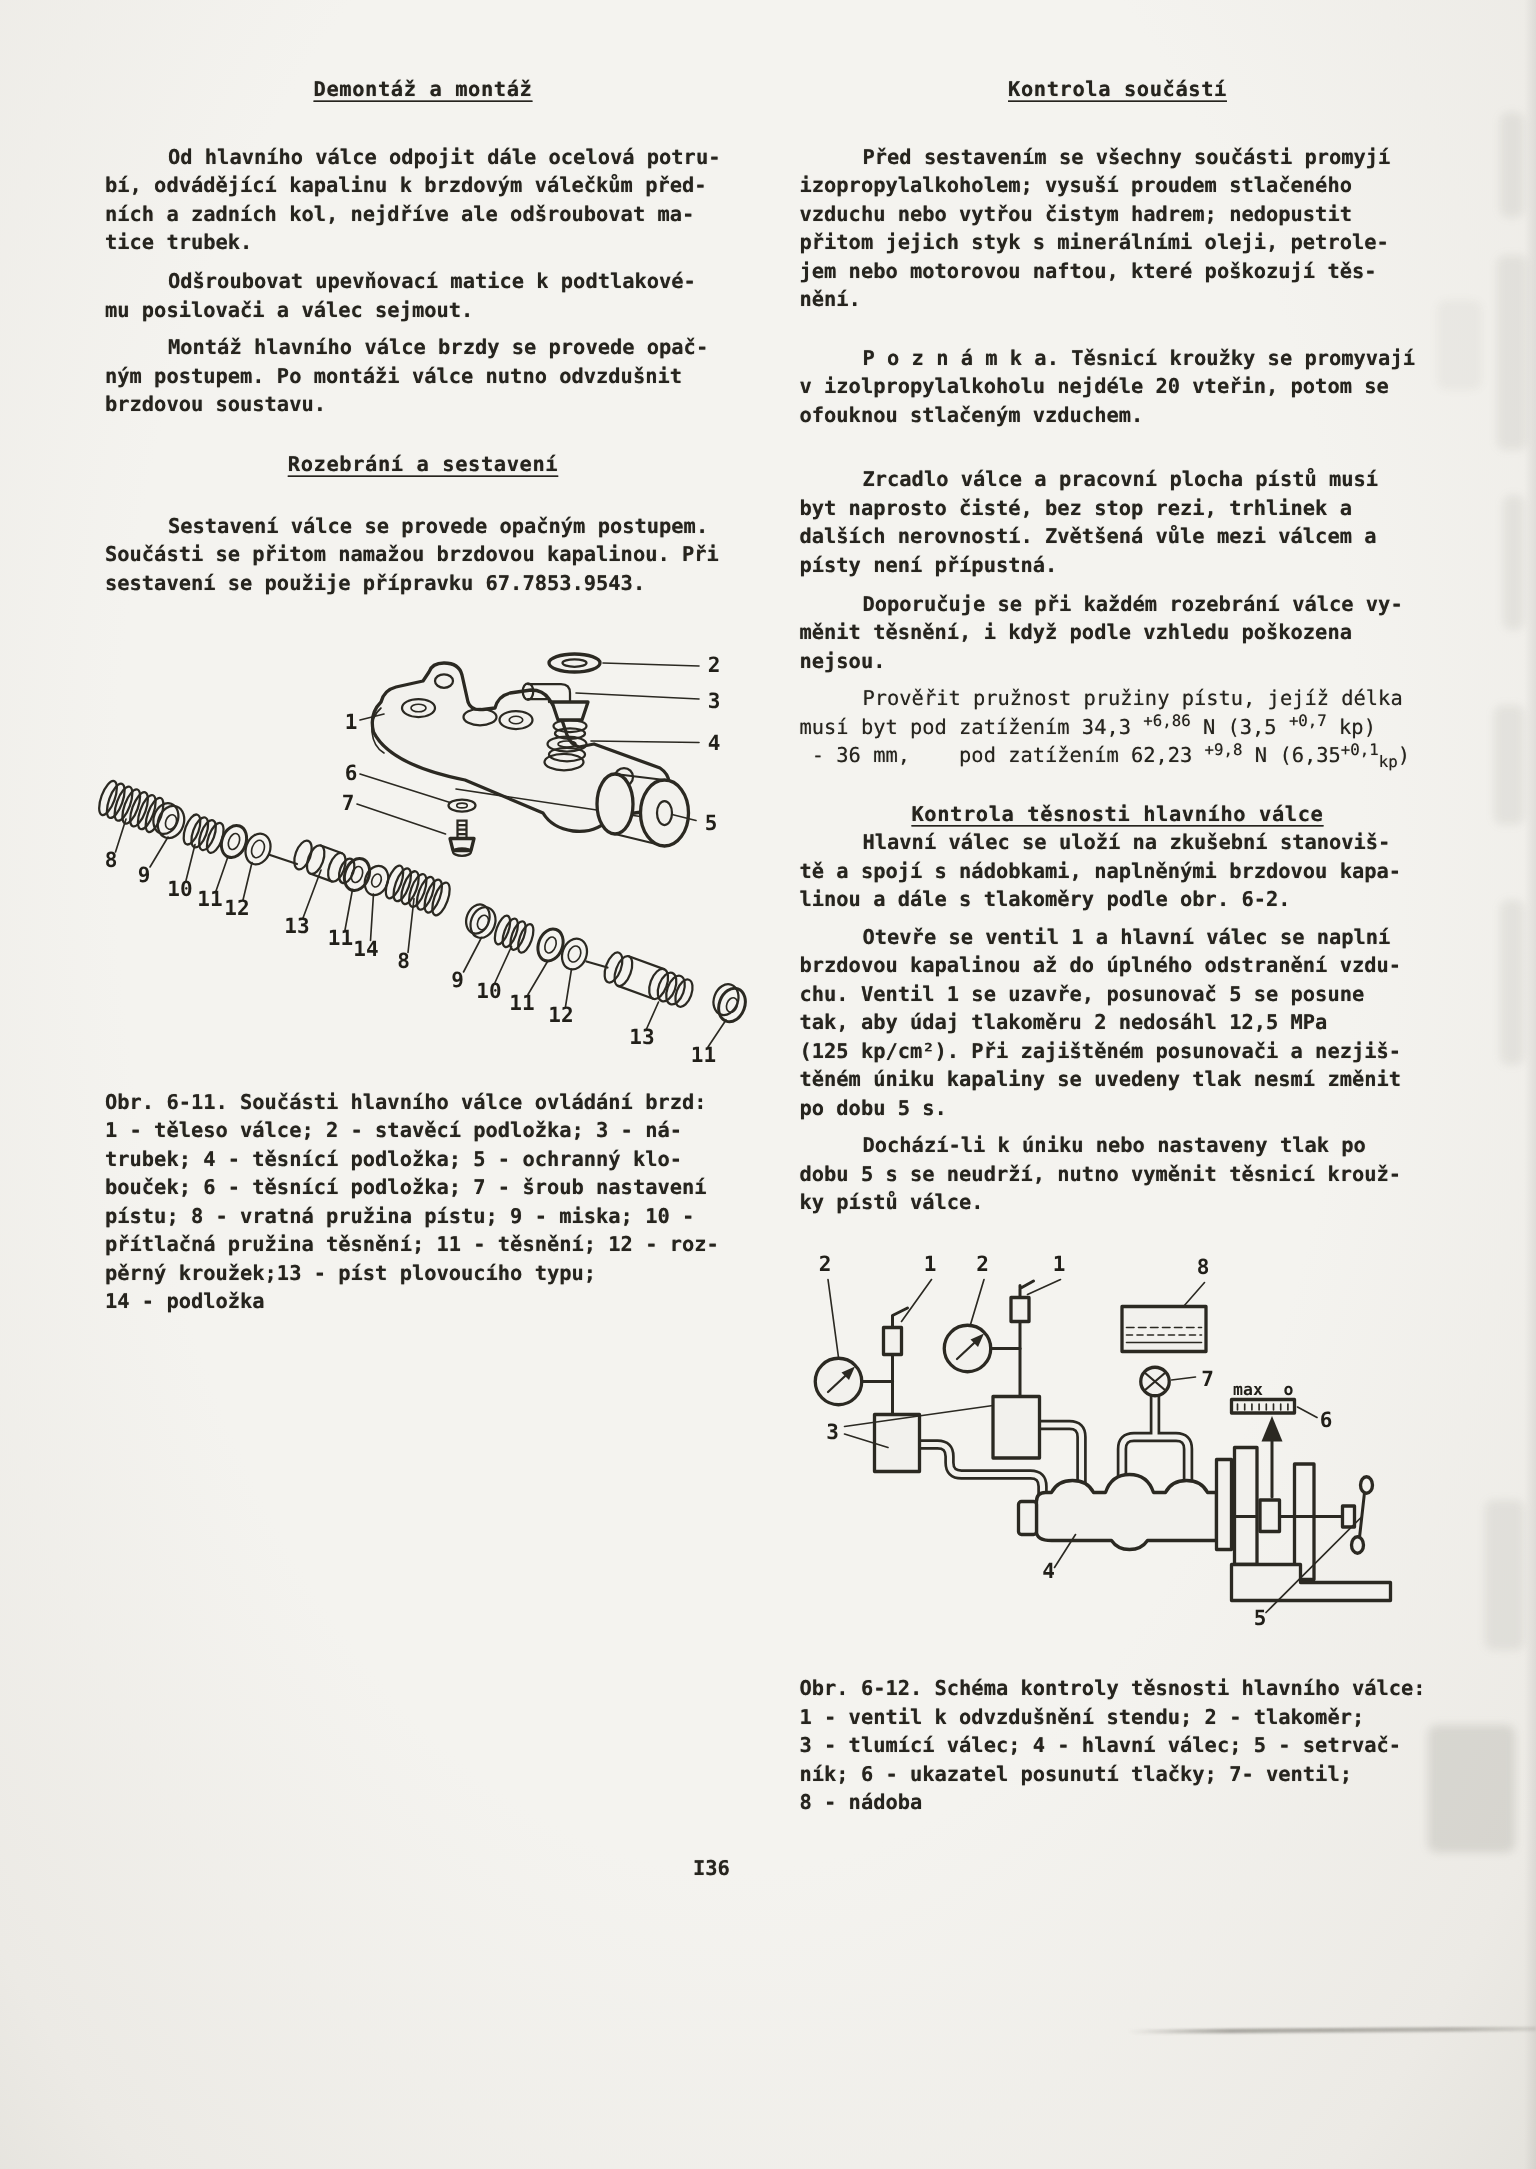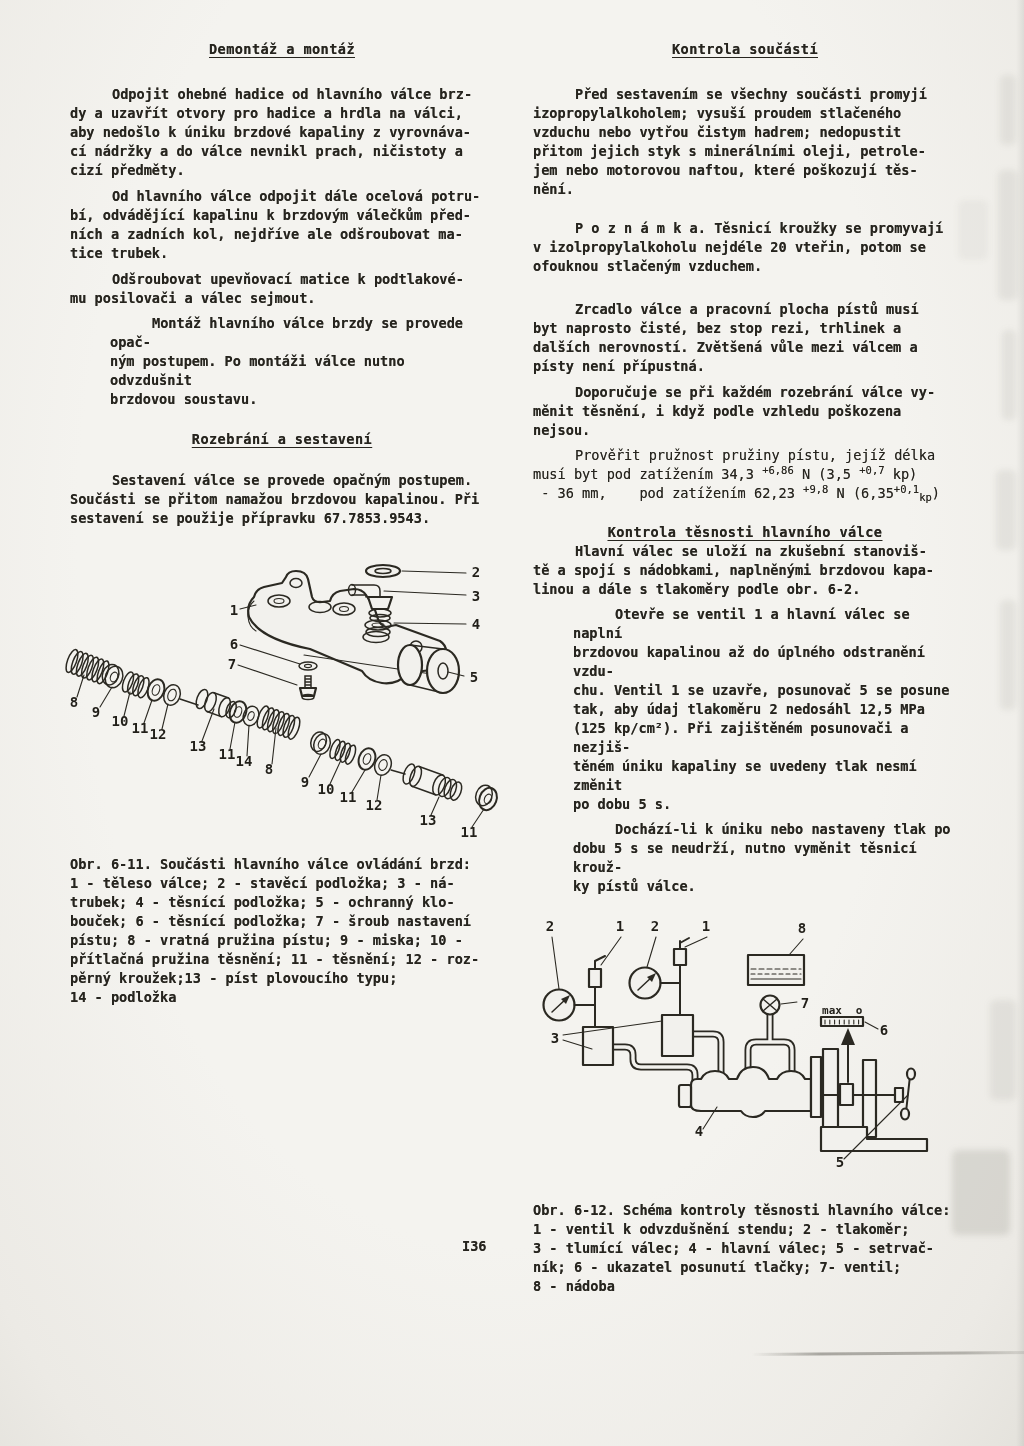--- a/index.html
+++ b/index.html
@@ -2,38 +2,38 @@
 <html><head>
 <meta charset="utf-8">
 <style>
   html,body{margin:0;padding:0;background:#d8d7d3;}
   .page{
     position:relative;width:1024px;height:1446px;overflow:hidden;
     background:radial-gradient(ellipse at 48% 38%, #f4f3ef 55%, #eceae5 88%, #e4e2dc 100%);
     font-family:"DejaVu Sans Mono","Liberation Mono",monospace;
     color:#26241e;
   }
-  .col{position:absolute;top:40px;width:424px;}
+  .col{position:absolute;top:51px;width:424px;}
   .col-left{left:70px;}
   .col-right{left:533px;}
   .h{
     font-size:13.6px;line-height:19px;font-weight:700;text-align:center;
     text-decoration:underline;text-underline-offset:3px;
     letter-spacing:.4px;text-shadow:0 0 .5px rgba(38,36,30,.7);
   }
   .h1l{margin-bottom:26px;}
   .h2l{margin-top:21px;margin-bottom:22px;}
   .h1r{margin-bottom:26px;}
   .h2r{margin-top:20px;}
   .para{
     font-size:13.6px;line-height:19px;font-weight:700;
     white-space:pre-line;text-indent:42px;
     text-shadow:0 0 .5px rgba(38,36,30,.6);
   }
-  .mt7{margin-top:7px;} .mt6{margin-top:6px;margin-left:40px;} .mt20{margin-top:20px;} .mt24{margin-top:24px;}
+  .mt7{margin-top:7px;} .mt6{margin-top:6px;} .mt20{margin-top:20px;} .mt24{margin-top:24px;}
   .para-s{font-size:13.6px;line-height:19px;font-weight:400;margin-top:6px;
     text-shadow:0 0 .5px rgba(38,36,30,.6);}
   .spl{white-space:pre;height:19px;}
   .ind{text-indent:42px;}
   .sup{font-size:10.5px;position:relative;top:-5px;}
   .sub{font-size:10.5px;position:relative;top:3px;}
   .cap{
     font-size:13.6px;line-height:19px;font-weight:700;white-space:pre-line;
     margin-top:10px;text-shadow:0 0 .5px rgba(38,36,30,.6);
   }
@@ -66,25 +66,20 @@
   .edge-shade{position:absolute;right:0;top:0;bottom:0;width:8px;pointer-events:none;
     background:linear-gradient(90deg,transparent,rgba(0,0,0,.07));}
 </style>
 </head>
 <body>
 
 <div class="page">
 
   <div class="col col-left">
     <div class="h h1l">Demontáž a montáž</div>
-    <div class="para">Odpojit ohebné hadice od hlavního válce brz-
-dy a uzavřít otvory pro hadice a hrdla na válci,
-aby nedošlo k úniku brzdové kapaliny z vyrovnáva-
-cí nádržky a do válce nevnikl prach, ničistoty a
-cizí předměty.</div>
     <div class="para mt7">Od hlavního válce odpojit dále ocelová potru-
 bí, odvádějící kapalinu k brzdovým válečkům před-
 ních a zadních kol, nejdříve ale odšroubovat ma-
 tice trubek.</div>
     <div class="para mt7">Odšroubovat upevňovací matice k podtlakové-
 mu posilovači a válec sejmout.</div>
     <div class="para mt6">Montáž hlavního válce brzdy se provede opač-
 ným postupem. Po montáži válce nutno odvzdušnit
 brzdovou soustavu.</div>
     <div class="h h2l">Rozebrání a sestavení</div>

